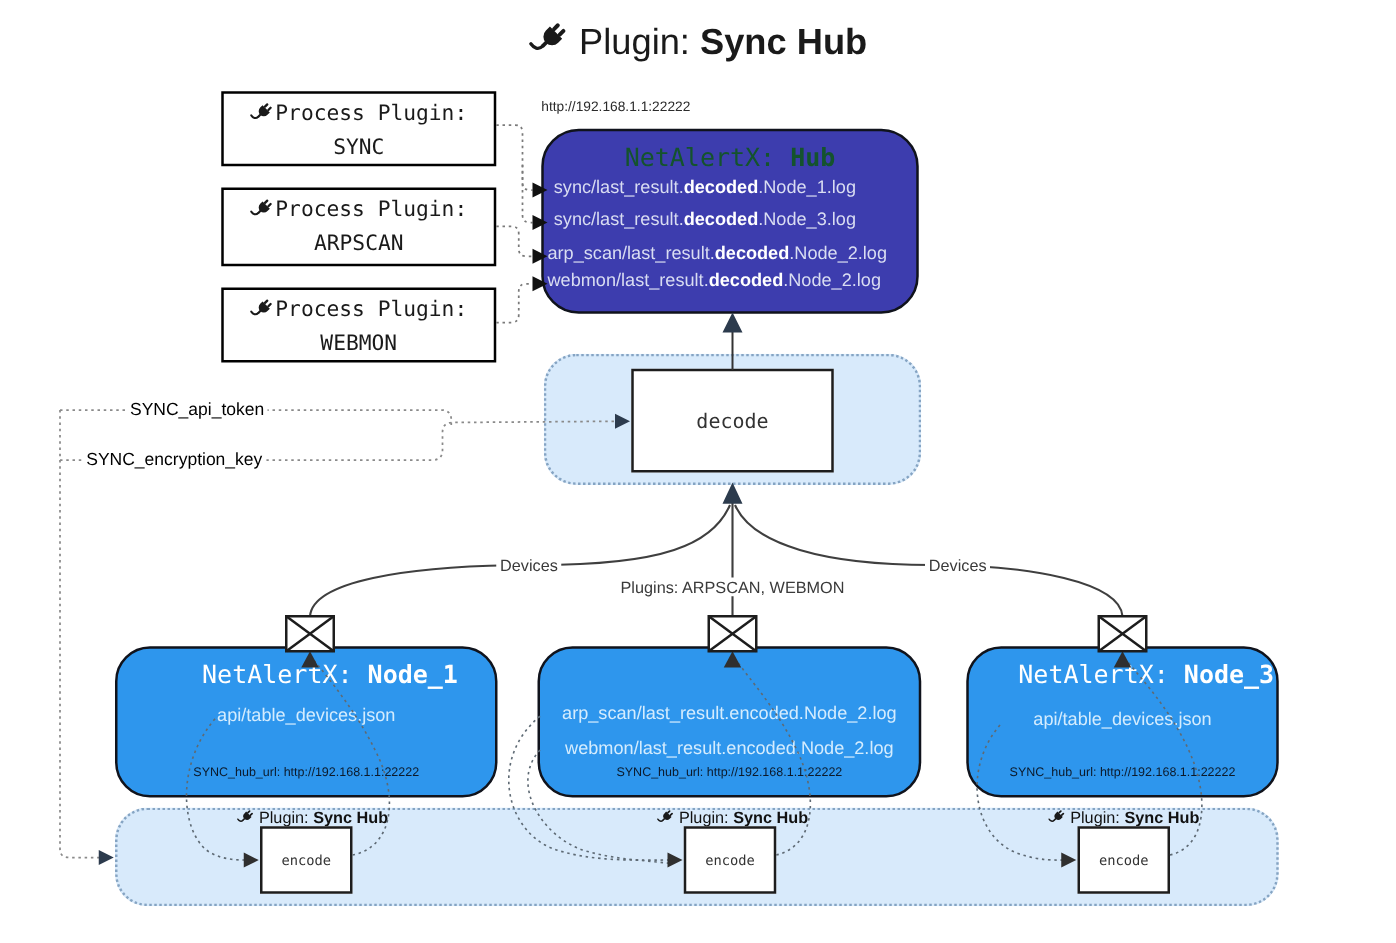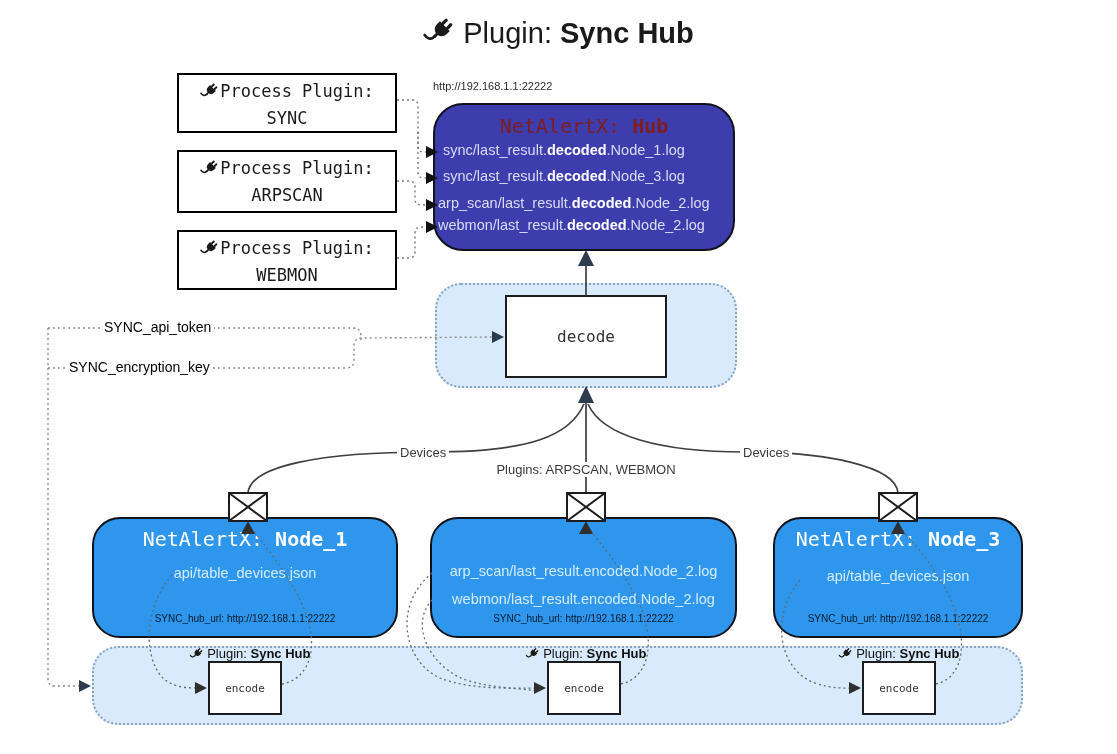--- a/index.html
+++ b/index.html
@@ -15,21 +15,21 @@
 
   
   .pbox{left:177px;width:220px;background:#fff;border:2px solid #000;text-align:center;
         font-family:"DejaVu Sans Mono","Liberation Mono",monospace;font-size:17px;line-height:27px;
         padding-top:3px;box-sizing:border-box;}
   .pbox .plug{vertical-align:-4px;margin-right:1px;}
 
   
   .hub{left:433px;top:103px;width:302px;height:148px;background:#3d3dae;border:2.5px solid #10131c;
        border-radius:30px;box-sizing:border-box;}
-  .hub-title{left:433px;top:114px;width:302px;text-align:center;color:#7f1d1d;
+  .hub-title{left:433px;top:114px;width:302px;text-align:center;color:#14532d;
        font-family:"DejaVu Sans Mono","Liberation Mono",monospace;font-size:20px;}
   .hub-title b{font-weight:700;}
   .hub-log{position:absolute;left:443px;width:290px;height:20px;font-size:14.5px;color:#d9ddf2;white-space:nowrap;}
   .hub-log b{color:#ffffff;font-weight:700;margin-top:14px;}
   .hub-log.wide{left:438px;}
   .url-top{left:433px;top:80px;width:302px;font-size:11px;color:#2b2b2b;}
 
   
   .decode-wrap{left:435px;top:283px;width:302px;height:105px;background:#d8eafb;
        border:2px dotted #85a4c3;border-radius:26px;box-sizing:border-box;}
@@ -37,21 +37,21 @@
        font-family:"DejaVu Sans Mono","Liberation Mono",monospace;color:#333;box-sizing:border-box;}
   .decode-box{left:505px;top:295px;width:162px;height:83px;font-size:16px;}
 
   
   .float-label{background:#fff;font-size:14px;color:#000000;padding:0 3px;white-space:nowrap;}
   .edge-label{background:#fff;font-size:13px;color:#3a3a3a;padding:0 3px;white-space:nowrap;}
 
   
   .node{background:#2e96ed;border:2.5px solid #10131c;border-radius:28px;top:517px;height:121px;box-sizing:border-box;}
   .node-title{position:absolute;width:100%;top:8px;text-align:center;color:#fff;
-       font-family:"DejaVu Sans Mono","Liberation Mono",monospace;font-size:20px;}
+       font-family:"DejaVu Sans Mono","Liberation Mono",monospace;font-size:20px;padding-left:19px;}
   .node-title b{font-weight:700;}
   .node-file{position:absolute;width:100%;text-align:center;color:#d4ecfe;font-size:14.5px;white-space:nowrap;}
   .node-url{position:absolute;width:100%;top:94px;text-align:center;color:#0c1a2b;font-size:10px;}
 
   
   .band{left:92px;top:646px;width:931px;height:79px;background:#d8eafb;
        border:2px dotted #85a4c3;border-radius:26px;box-sizing:border-box;}
   .band-label{position:absolute;top:646px;transform:translateX(-50%);font-size:13px;color:#111;white-space:nowrap;}
   .band-label b{font-weight:700;}
   .band-label .plug{vertical-align:-3px;}

